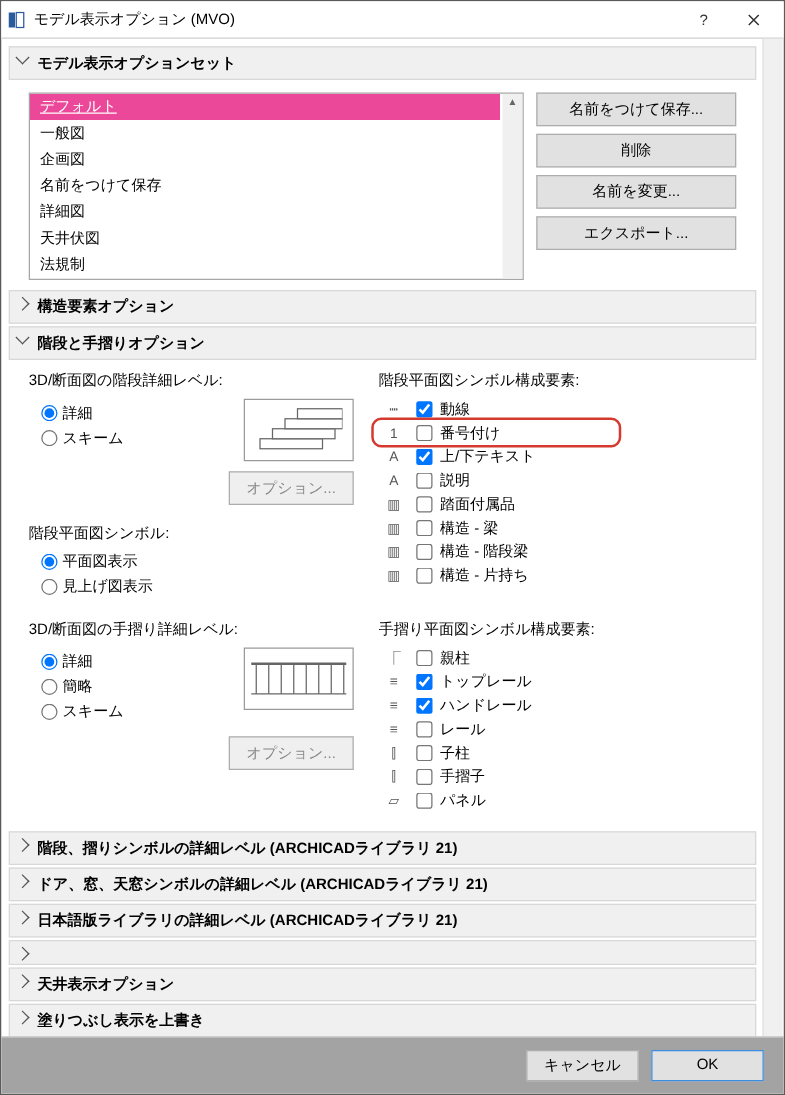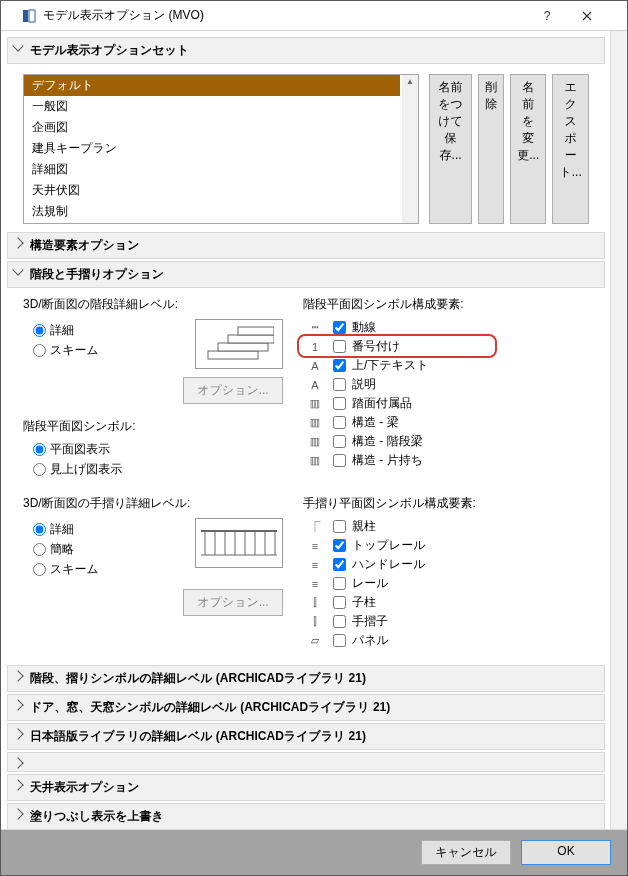--- a/index.html
+++ b/index.html
@@ -1,32 +1,32 @@
 <!DOCTYPE html>
 <html><head>
 <meta charset="utf-8">
 <style>
   * { box-sizing: border-box; margin: 0; padding: 0; font-family: "Yu Gothic UI", "Meiryo", sans-serif; font-size: 12px; }
   body { background: #fff; width: 628px; height: 876px; border: 1px solid #5a5a5a; position: relative; }
-  .titlebar { display: flex; align-items: center; height: 30px; padding: 0 20px; border-bottom: 1px solid #d0d0d0; background: #fff; }
+  .titlebar { display: flex; align-items: center; height: 30px; padding: 0 4px; border-bottom: 1px solid #d0d0d0; background: #fff; }
   .titlebar .appicon { width: 16px; height: 16px; margin-right: 6px; display: flex; align-items: center; justify-content: center; }
   .titlebar .title { flex: 1; }
   .titlebar .winbtns { display: flex; }
   .titlebar .winbtn { width: 40px; height: 28px; display: flex; align-items: center; justify-content: center; color: #333; }
   .section-header { display: flex; background: #f0f0f0; border: 1px solid #d8d8d8; padding: 4px 6px; margin-bottom: 2px; cursor: pointer; }
   .chev { display: inline-block; width: 8px; height: 8px; border-right: 1.5px solid #555; border-bottom: 1.5px solid #555; margin-right: 8px; transform: rotate(45deg); }
   .chev.collapsed { transform: rotate(-45deg); margin-top: 2px; }
   .content-pad { padding: 8px 16px; }
   .setrow { display: flex; gap: 10px; }
   .listbox { flex: 1; border: 1px solid #a6a6a6; height: 150px; overflow: auto; position: relative; padding-right: 18px; background:#fff;}
   .listbox .item { padding: 2px 8px; }
-  .listbox .item.selected { background: #a16207; color: #fff; }
+  .listbox .item.selected { background: #ec4899; color: #fff; text-decoration: underline; }
   .listscroll { position:absolute; right:0; top:0; width:16px; height:100%; background:#f0f0f0; display:flex; flex-direction:column; align-items:center; justify-content:flex-start;}
   .listscroll .arrow { font-size:8px; color:#666; padding:2px 0;}
-  .btncol { display: flex; gap: 6px; width: 160px; }
+  .btncol { display: flex; flex-direction: column; gap: 6px; width: 160px; }
   .btn { border: 1px solid #adadad; background: #e1e1e1; padding: 4px 6px; text-align: center; cursor: pointer; }
   .btn.disabled { color:#888; background:#efefef;}
   .group-body { padding: 6px 16px 14px 16px; }
   .subgroup-label { margin-bottom: 6px; }
   .radio-row { display: flex; align-items: center; gap: 4px; margin: 3px 0 3px 10px; }
   input[type=radio] { transform: scale(1.0); }
   input[type=checkbox] { width: 13px; height: 13px; }
   .cbrow { display: flex; align-items: center; gap: 6px; margin: 2px 0; }
   .cb-iconcell { width: 24px; display:flex; justify-content:center; color:#555; font-size:11px;}
   .two-col { display: flex; gap: 20px; }
@@ -70,21 +70,21 @@
   <div class="section-header">
     <span class="chev"></span>
     <strong>モデル表示オプションセット</strong>
   </div>
   <div class="content-pad">
     <div class="setrow">
       <div class="listbox">
         <div class="item selected">デフォルト</div>
         <div class="item">一般図</div>
         <div class="item">企画図</div>
-        <div class="item">建具キープラン</div>
+        <div class="item">名前をつけて保存</div>
         <div class="item">詳細図</div>
         <div class="item">天井伏図</div>
         <div class="item">法規制</div>
         <div class="listscroll">
           <span class="arrow">▲</span>
         </div>
       </div>
       <div class="btncol">
         <div class="btn">名前をつけて保存...</div>
         <div class="btn">削除</div>

